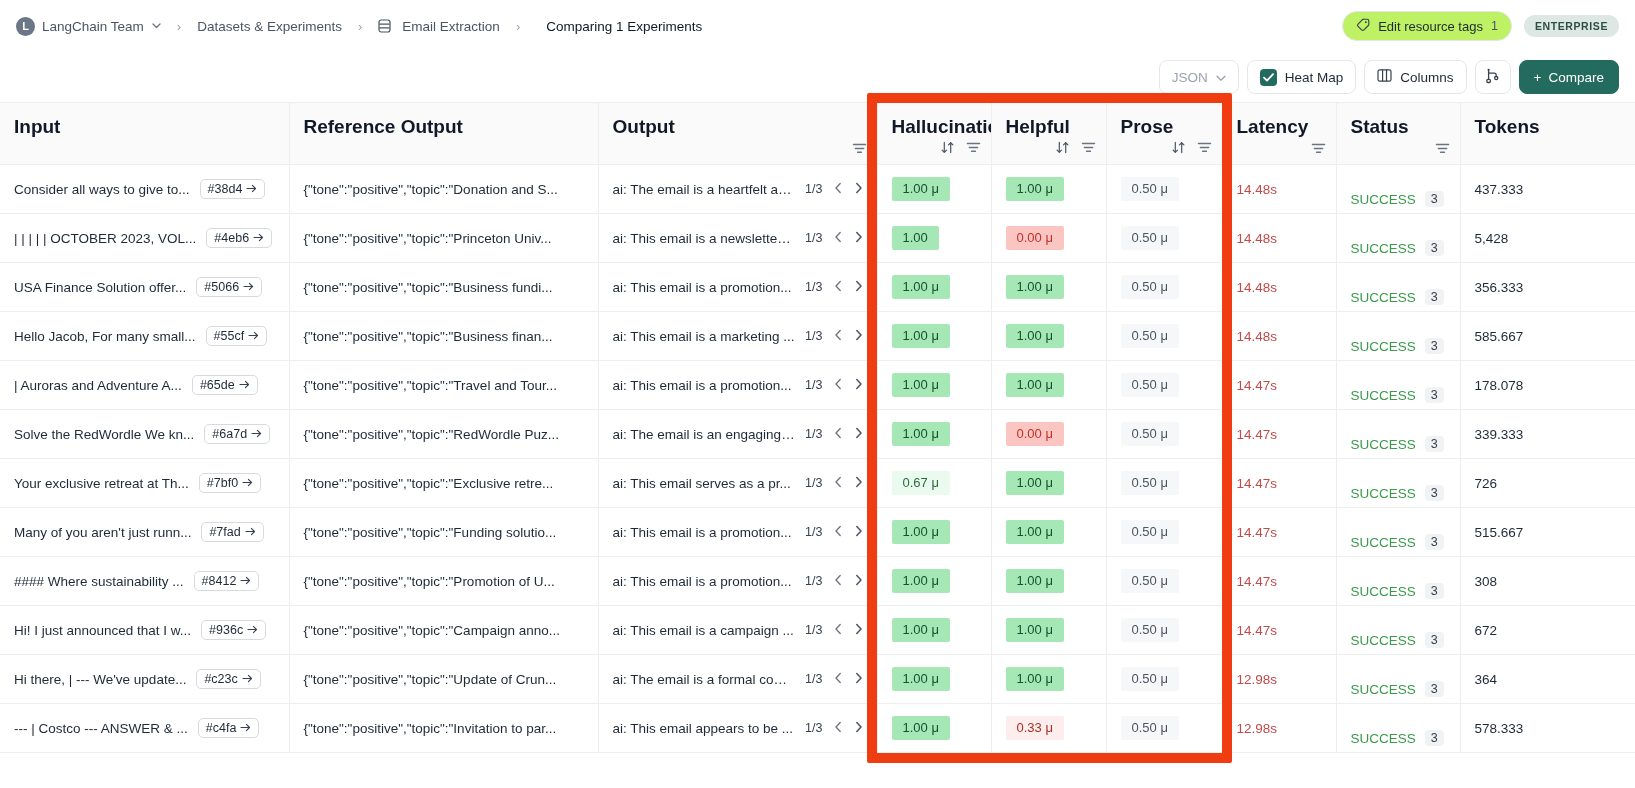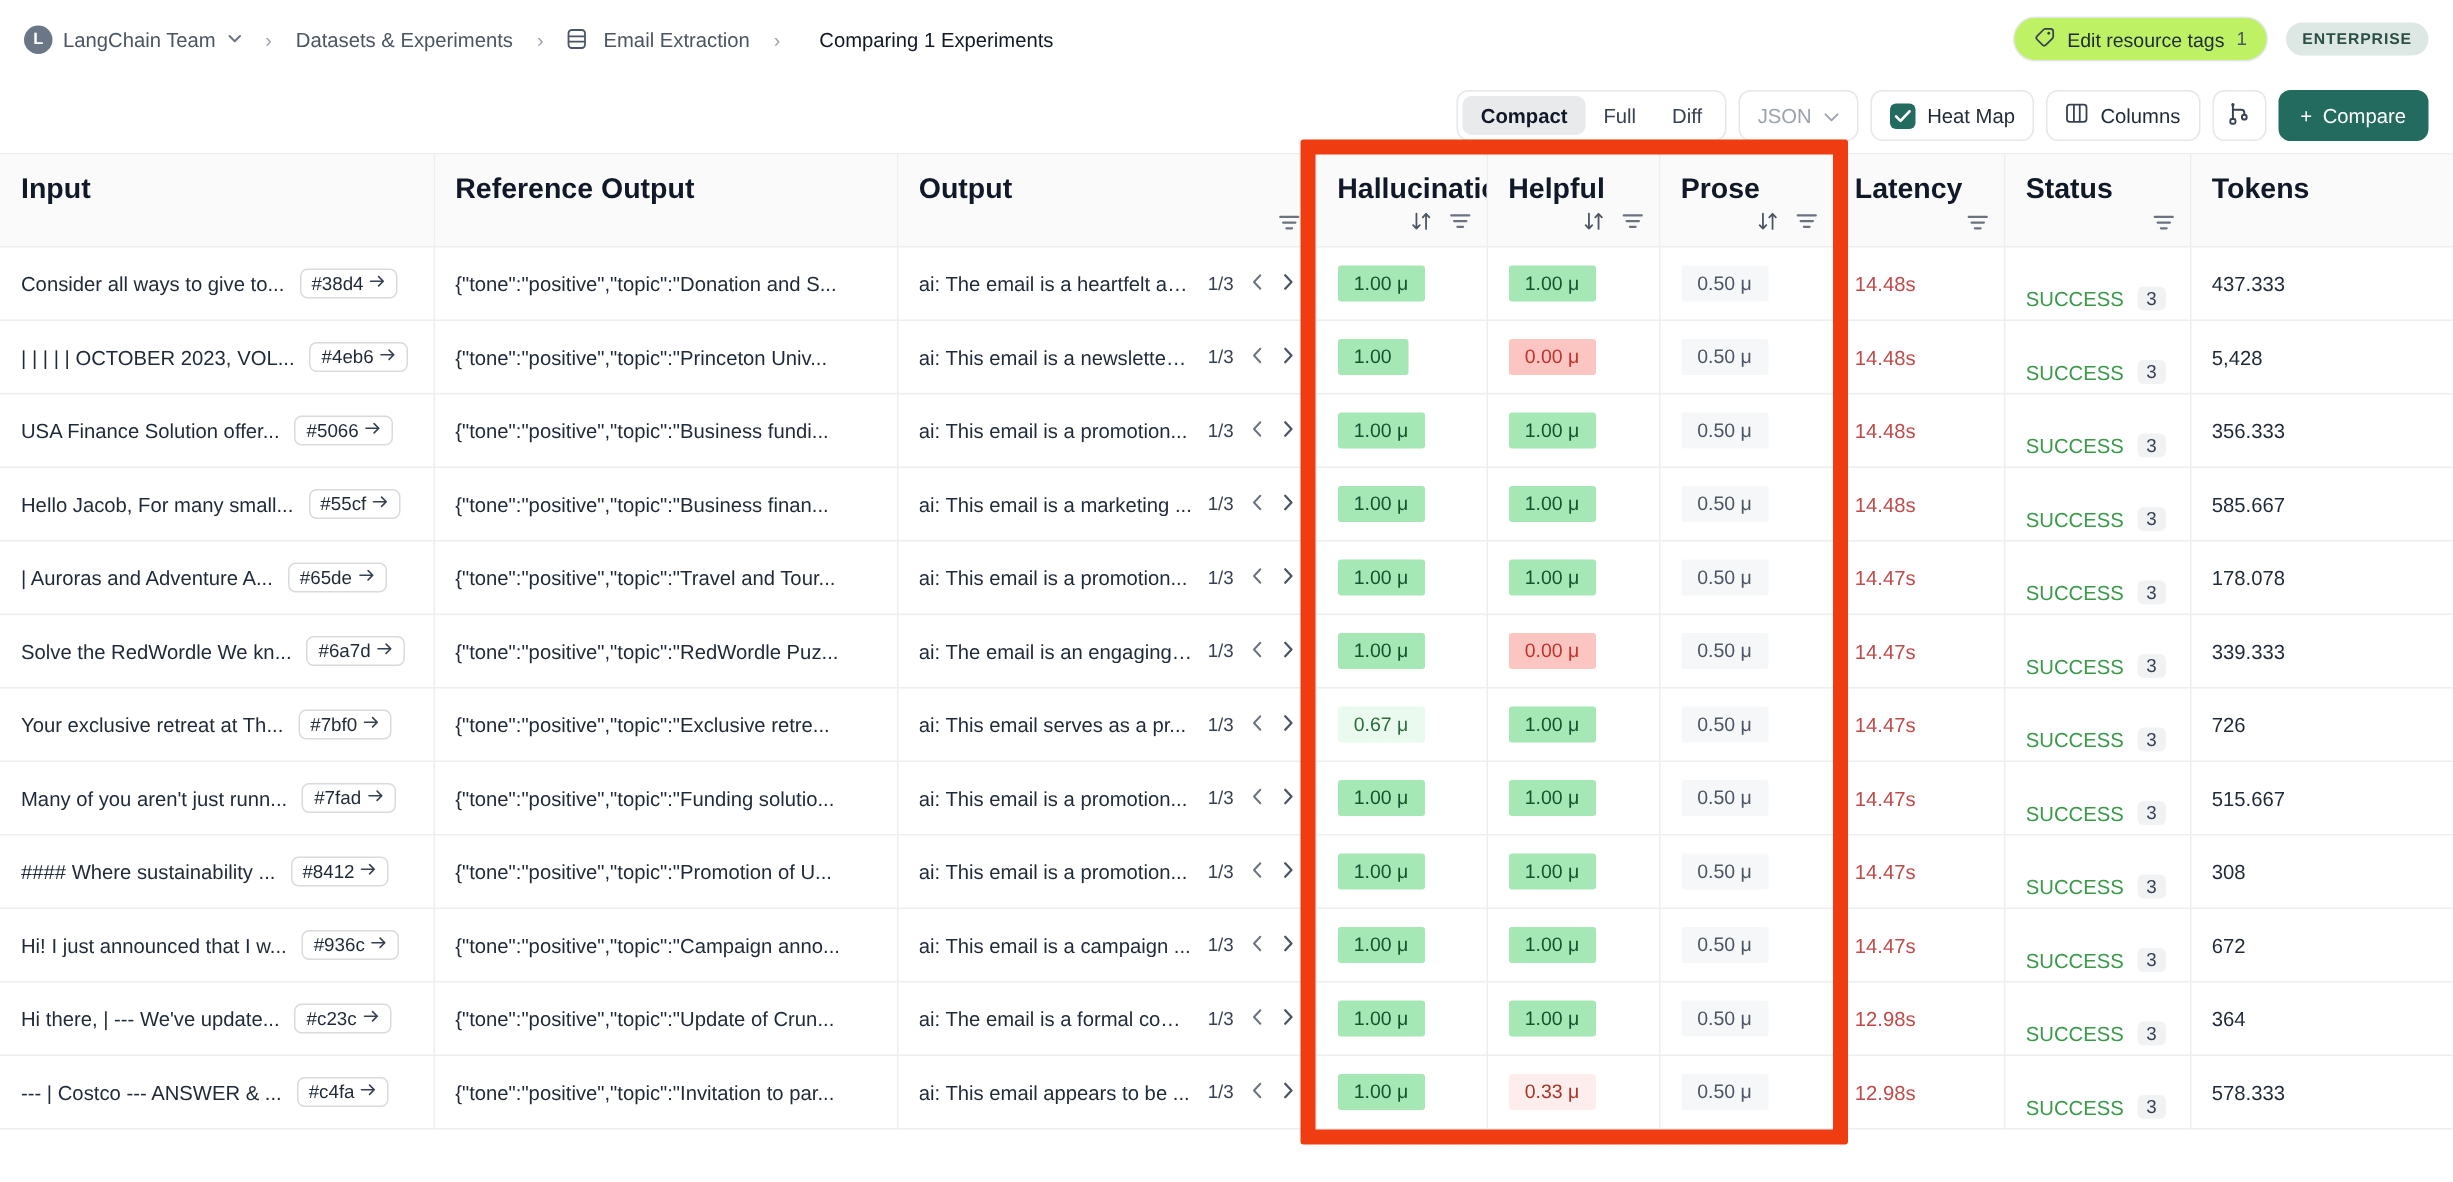--- a/index.html
+++ b/index.html
@@ -207,25 +207,20 @@
       <span>Edit resource tags</span>
       <span class="tag-count">1</span>
     </button>
     <span class="enterprise-badge">ENTERPRISE</span>
   </div>
 </div>
 
 <div class="title-row">
 
   <div class="toolbar">
-    <div class="seg">
-      <span class="seg-item active">Compact</span>
-      <span class="seg-item">Full</span>
-      <span class="seg-item">Diff</span>
-    </div>
 
     <button class="tb-btn muted">
       <span>JSON</span>
       <span>
         <svg width="10" height="7" viewBox="0 0 10 7" fill="none">
             <path d="M1 1.2l4 4 4-4" stroke="#9ca3af" stroke-width="1.25" stroke-linecap="round" stroke-linejoin="round"></path>
           </svg>
       </span>
     </button>
 

